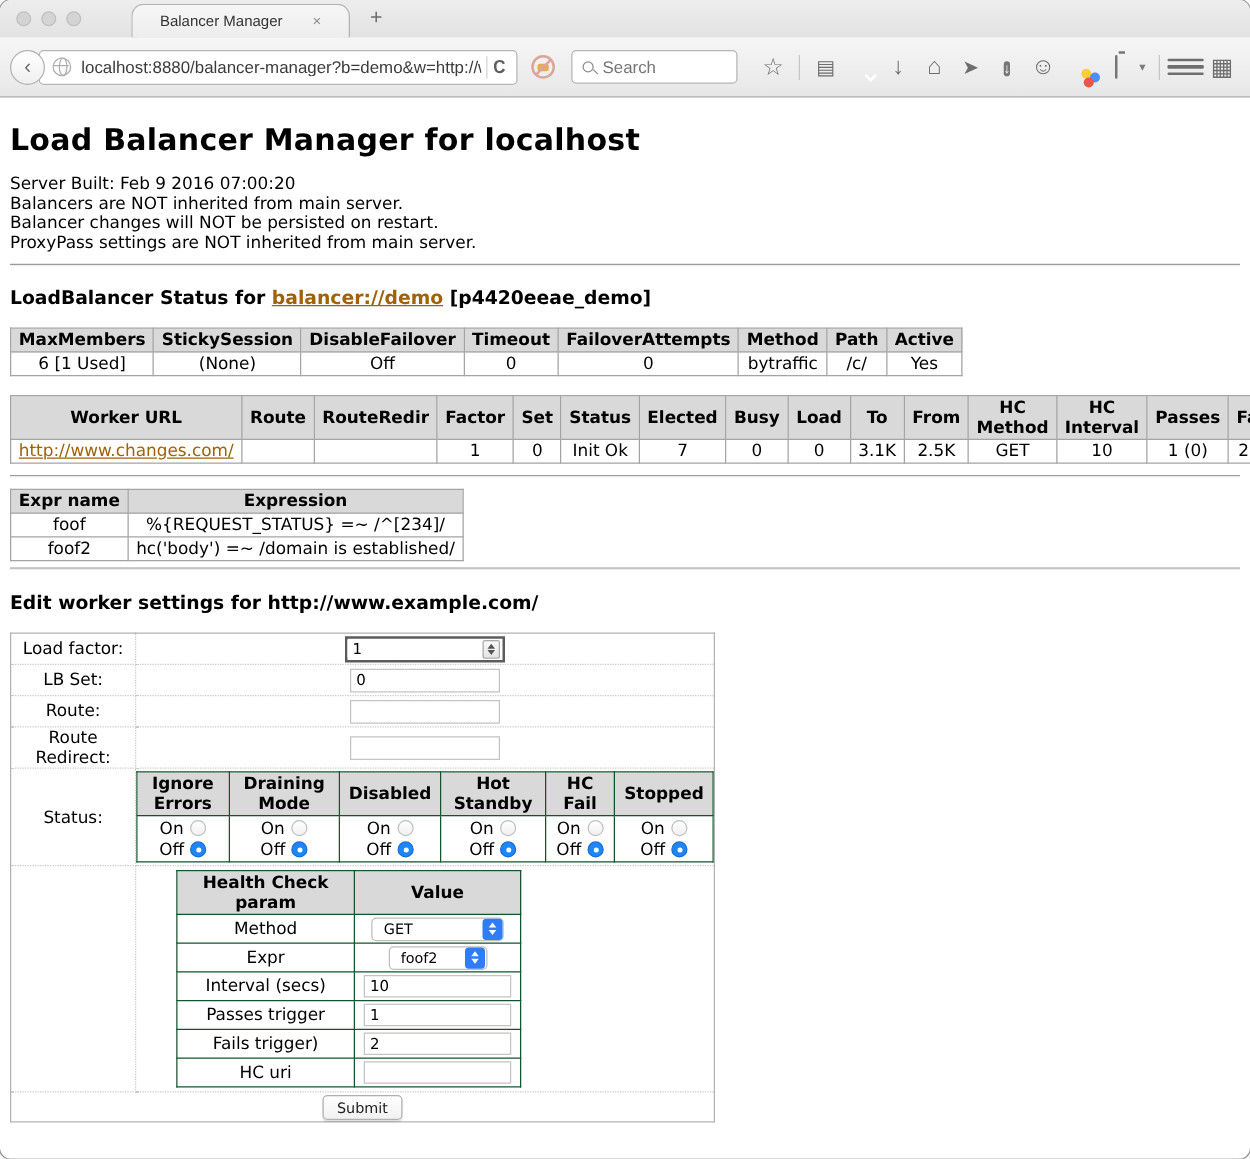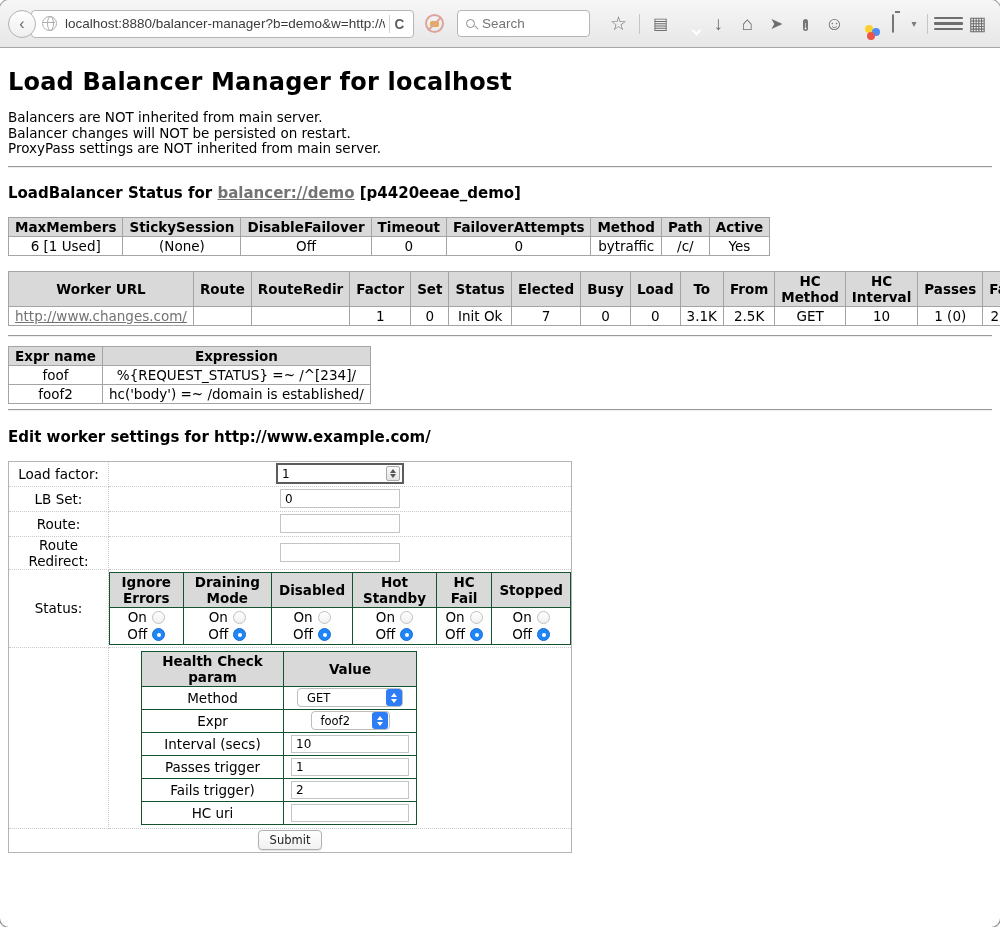--- a/index.html
+++ b/index.html
@@ -61,21 +61,21 @@
   .burger { width:18px; margin:0 auto; }
   .burger i { display:block; height:2.5px; background:#6e6e6e; margin:3px 0; border-radius:1px;}
 
   
   .content { padding:0 8px; color:#000; }
   h1.pgtitle { font-size:24px; margin:20px 0 14px; letter-spacing:.2px; }
   .infoline { font-size:13.5px; line-height:15.5px; }
   hr.rule { border:none; border-top:1px solid #9a9a9a; border-bottom:1px solid #efefef; margin:9px 0; }
   .h3 { font-size:15px; font-weight:bold; margin:16px 0 0; }
   .h3 a { color:#3f2a9d; }
-  a.plink { color:#737373; }
+  a.plink { color:#a16207; }
 
   table.data { border-collapse:collapse; font-size:13.5px; text-align:center; margin-top:15px; }
   table.data th, table.data td { border:1px solid #a4a4a4; padding:1px 6px; height:19px; }
   table.data th { background:#d9d9d9; }
   table.data.fullw { width:100%; }
   td.lcell { text-align:left; }
 
   
   table.form { border-collapse:collapse; width:564px; border:1px solid #b3b3b3; margin-top:15px; font-size:13.5px;}
   table.form > tbody > tr > td { border:1px dotted #c9c9c9; }
@@ -113,20 +113,32 @@
   td.submitrow { text-align:center; height:24px; }
   .submitbtn { font-size:11.5px; padding:2px 11px; border:1px solid #b0b0b0; border-radius:4px;
                background:linear-gradient(#ffffff,#f1f1f1); box-shadow:0 1px 1px rgba(0,0,0,.12);
                font-family:"DejaVu Sans",sans-serif; color:#222;}
 </style>
 </head>
 <body>
 
 <div class="window">
 
+  <div class="tabbar">
+    <div class="lights">
+      <span class="light"></span>
+      <span class="light"></span>
+      <span class="light"></span>
+    </div>
+    <div class="tab">
+      <span>Balancer Manager</span>
+      <span class="tab-close">×</span>
+    </div>
+    <div class="newtab">+</div>
+  </div>
 
   <div class="toolbar">
     <div class="backbtn">
       <span>‹</span>
     </div>
     <div class="urlbar">
       <span class="globe"></span>
       <span class="urltext">localhost:8880/balancer-manager?b=demo&amp;w=http://www.examp</span>
       <span class="urlsep"></span>
       <span class="reload">C</span>
@@ -155,20 +167,21 @@
       <span class="tbi"><span class="burger"><i></i><i></i><i></i></span></span>
       <span class="tbi big">▦</span>
     </div>
   </div>
 
   <div class="content">
 
     <h1 class="pgtitle">Load Balancer Manager for localhost</h1>
 
     <div>
+      <div class="infoline">Server Built: Feb 9 2016 07:00:20</div>
       <div class="infoline">Balancers are NOT inherited from main server.</div>
       <div class="infoline">Balancer changes will NOT be persisted on restart.</div>
       <div class="infoline">ProxyPass settings are NOT inherited from main server.</div>
     </div>
 
     <hr class="rule">
 
     <div class="h3">
       <span>LoadBalancer Status for </span><a href="#" class="plink">balancer://demo</a><span> [p4420eeae_demo]</span>
     </div>

